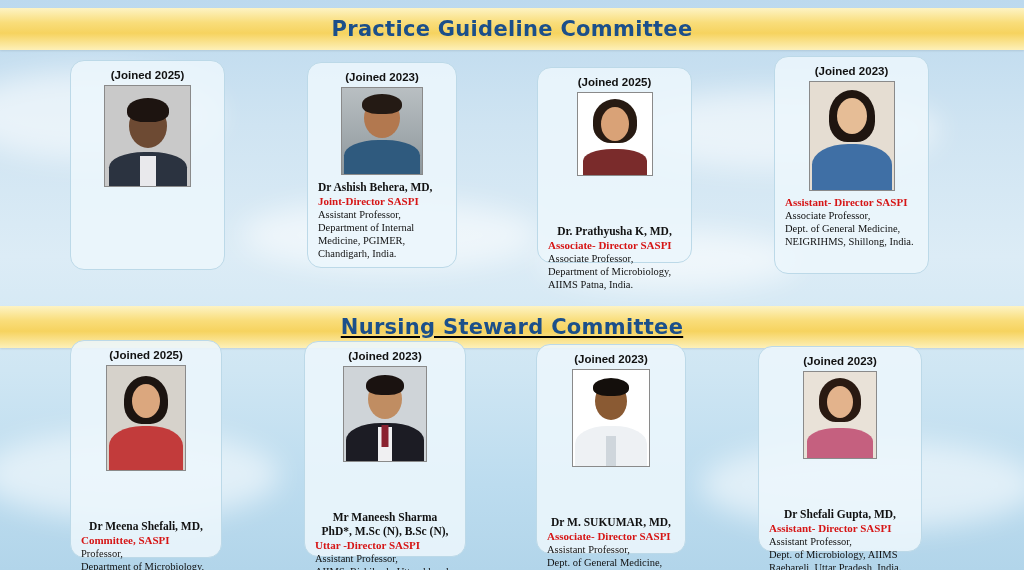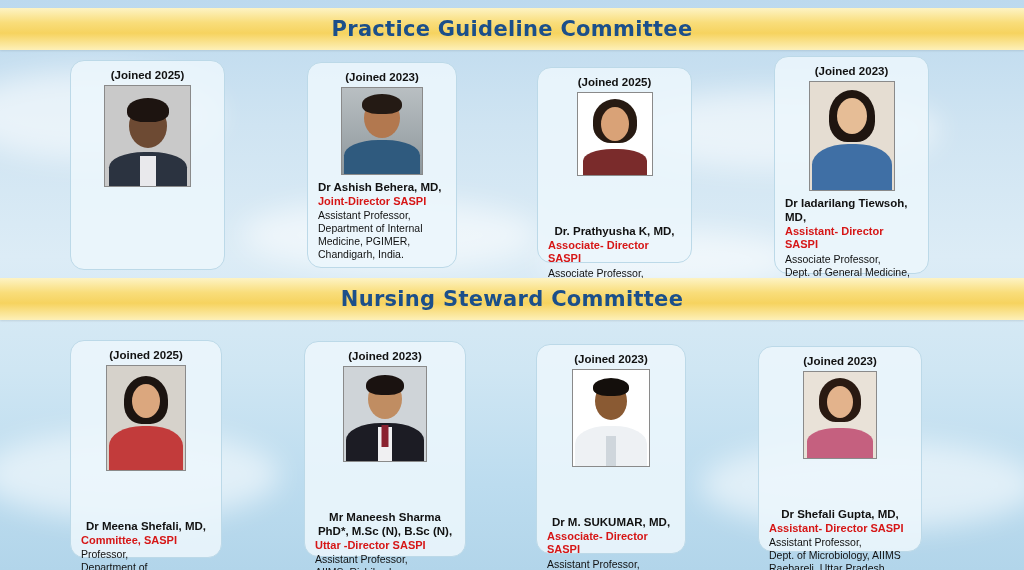--- a/index.html
+++ b/index.html
@@ -43,21 +43,21 @@
   }
   .banner-title {
     color: #1b4f8a;
     font-size: 21px;
     font-weight: bold;
     letter-spacing: 0.3px;
     text-align: right;
     font-family: "DejaVu Sans", sans-serif;
   }
   #banner-1 { top: 8px; }
-  #banner-2 { top: 278px; }
+  #banner-2 { top: 306px; text-decoration: underline; }
 
   .row {
     position: absolute;
     left: 0;
     width: 1024px;
     display: flex;
     justify-content: flex-start;
     align-items: center;
   }
   #row-1 { top: 56px; }
@@ -109,20 +109,21 @@
     position: absolute;
     left: 50%;
     transform: translateX(-50%);
     border-radius: 50% 50% 40% 40%;
   }
 
   .lines {
     font-size: 10.5px;
     line-height: 1.22;
     color: #111;
+    font-family: Liberation Serif, serif;
   }
   .name {
     font-weight: bold;
     font-size: 11.5px;
     color: #111;
     margin-bottom: 1px;
   }
   .role {
     font-weight: bold;
     font-size: 11px;
@@ -212,21 +213,20 @@
       <div class="photo-wrap">
         <div class="photo" style="width:84px; height:108px;">
           <div class="bg" style="background:#e5ddd2;"></div>
           <div class="head" style="top:14px; width:34px; height:40px; background:#e6bd96;"></div>
           <div class="hair" style="top:8px; width:46px; height:52px; background:#1f1510;"></div>
           <div class="head" style="top:16px; width:30px; height:36px; background:#e6bd96;"></div>
           <div class="body" style="bottom:0; width:80px; height:46px; background:#3f6fa5;"></div>
         </div>
       </div>
       <div class="lines left">
-        <div class="name">Dr Iadarilang Tiewsoh, MD,</div>
         <div class="role">Assistant- Director SASPI</div>
         <div class="affil" style="white-space:pre-line;">Associate Professor,
 Dept. of General Medicine,
 NEIGRIHMS, Shillong, India.</div>
       </div>
     </div>
   </div>
 
   <div class="banner" id="banner-2">
     <div class="banner-title">Nursing Steward Committee</div>

